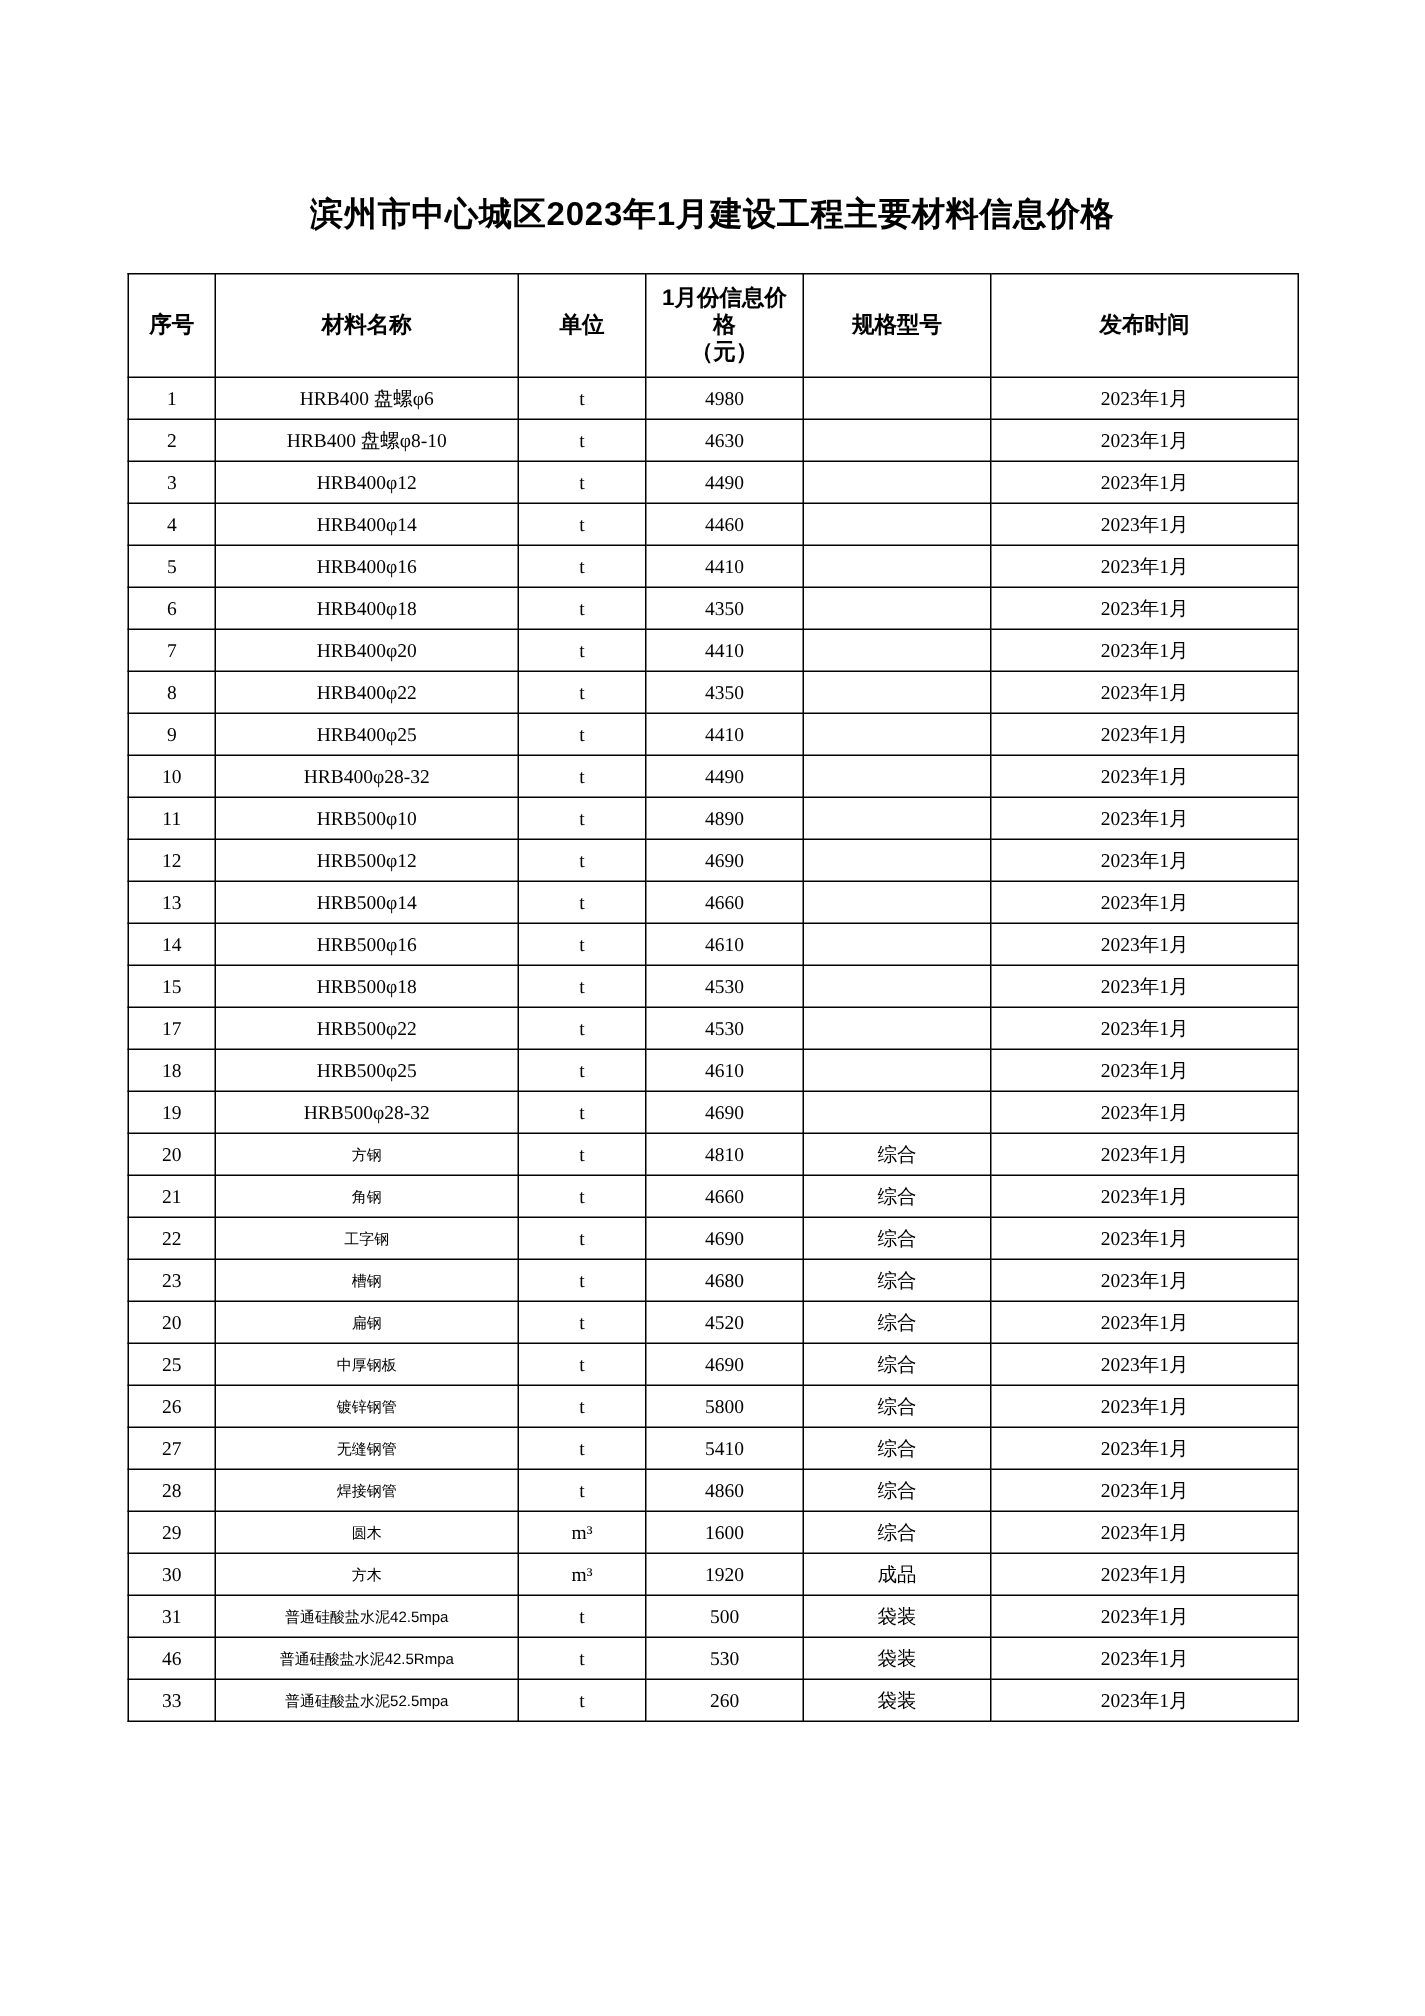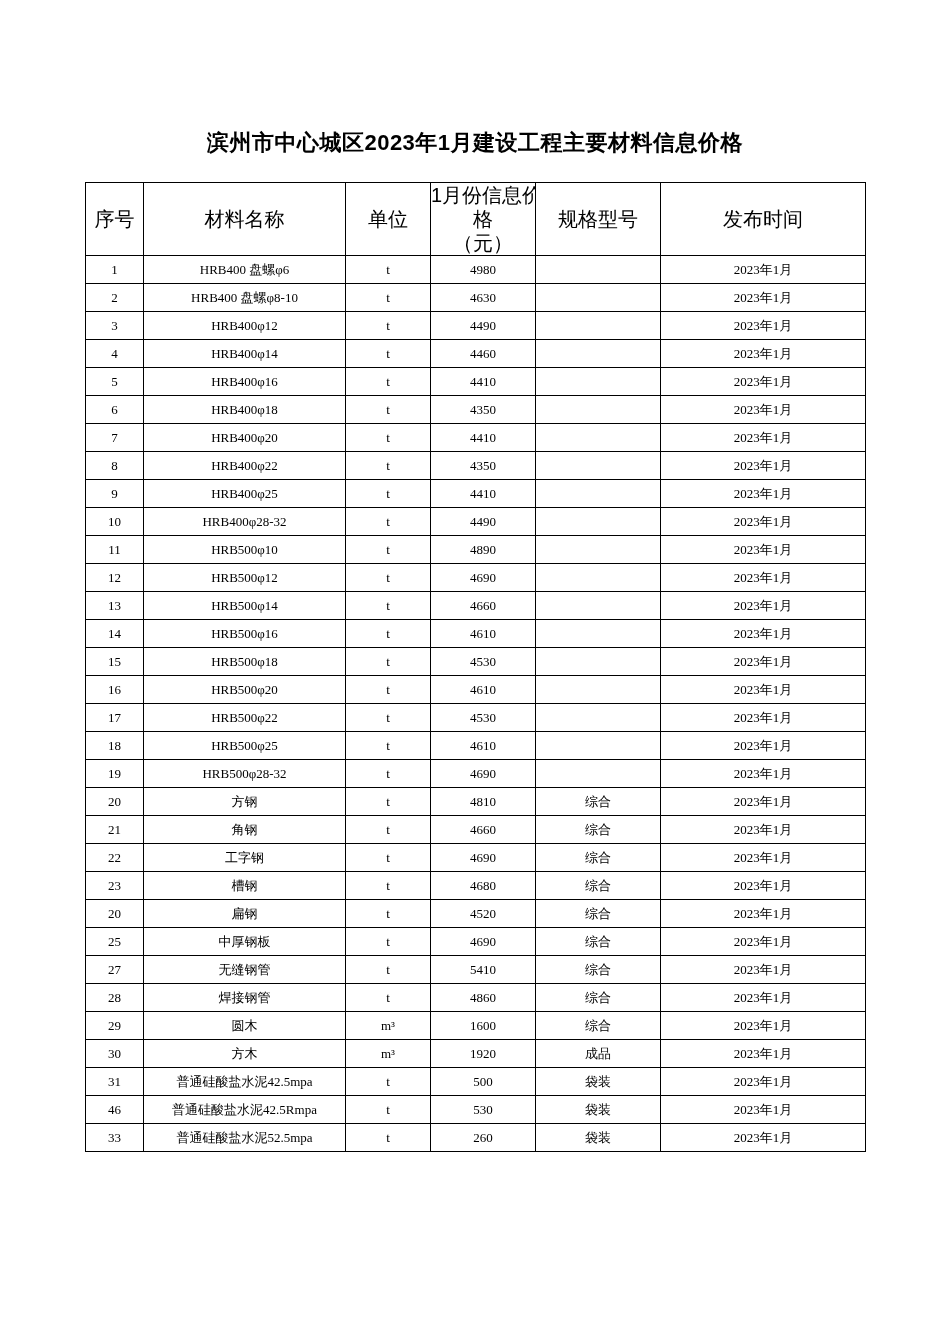--- a/index.html
+++ b/index.html
@@ -48,40 +48,40 @@
     font-family: "Liberation Serif", serif;
     padding: 0;
     height: 27px;
     text-align: center;
     vertical-align: middle;
     overflow: hidden;
     white-space: nowrap;
   }
   table.price-table thead th {
     font-family: "Liberation Sans", sans-serif;
-    font-size: 20px;
-    font-weight: normal;
+    font-size: 15px;
+    font-weight: bold;
     height: 68px;
     line-height: 1.25;
   }
   col.c-idx    { width: 58px; }
   col.c-name   { width: 202px; }
   col.c-unit   { width: 85px; }
   col.c-price  { width: 105px; }
   col.c-spec   { width: 125px; }
   col.c-date   { width: 205px; }
 
   td.name-cell {
     text-align: left;
     padding-left: 6px;
     font-size: 13.5px;
   }
   td.name-cell.cn {
-    font-family: Liberation Serif, serif;
-    font-size: 13px;
+    font-family: Liberation Sans, sans-serif;
+    font-size: 10px;
   }
   td.idx-cell {
     font-size: 13px;
   }
   td.unit-cell, td.price-cell, td.spec-cell, td.date-cell {
     font-size: 13px;
   }
   td.spec-cell, td.date-cell {
     font-family: "Liberation Sans", sans-serif;
   }
@@ -236,28 +236,20 @@
           </tr>
           <tr>
             <td class="idx-cell">15</td>
             <td class="name-cell">HRB500φ18</td>
             <td class="unit-cell">t</td>
             <td class="price-cell">4530</td>
             <td class="spec-cell"></td>
             <td class="date-cell">2023年1月</td>
           </tr>
           <tr>
-            <td class="idx-cell">16</td>
-            <td class="name-cell">HRB500φ20</td>
-            <td class="unit-cell">t</td>
-            <td class="price-cell">4610</td>
-            <td class="spec-cell"></td>
-            <td class="date-cell">2023年1月</td>
-          </tr>
-          <tr>
             <td class="idx-cell">17</td>
             <td class="name-cell">HRB500φ22</td>
             <td class="unit-cell">t</td>
             <td class="price-cell">4530</td>
             <td class="spec-cell"></td>
             <td class="date-cell">2023年1月</td>
           </tr>
           <tr>
             <td class="idx-cell">18</td>
             <td class="name-cell">HRB500φ25</td>
@@ -312,20 +304,28 @@
             <td class="unit-cell">t</td>
             <td class="price-cell">4520</td>
             <td class="spec-cell">综合</td>
             <td class="date-cell">2023年1月</td>
           </tr>
           <tr>
             <td class="idx-cell">25</td>
             <td class="name-cell cn">中厚钢板</td>
             <td class="unit-cell">t</td>
             <td class="price-cell">4690</td>
+            <td class="spec-cell">综合</td>
+            <td class="date-cell">2023年1月</td>
+          </tr>
+          <tr>
+            <td class="idx-cell">26</td>
+            <td class="name-cell cn">镀锌钢管</td>
+            <td class="unit-cell">t</td>
+            <td class="price-cell">5800</td>
             <td class="spec-cell">综合</td>
             <td class="date-cell">2023年1月</td>
           </tr>
           <tr>
             <td class="idx-cell">27</td>
             <td class="name-cell cn">无缝钢管</td>
             <td class="unit-cell">t</td>
             <td class="price-cell">5410</td>
             <td class="spec-cell">综合</td>
             <td class="date-cell">2023年1月</td>

